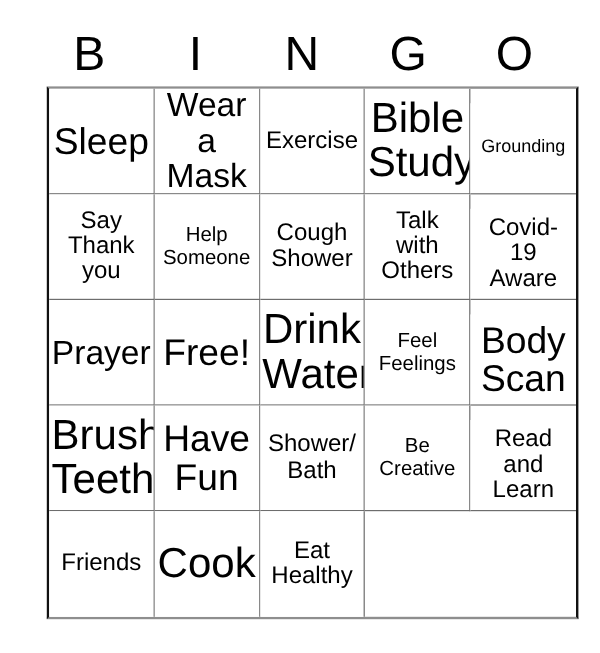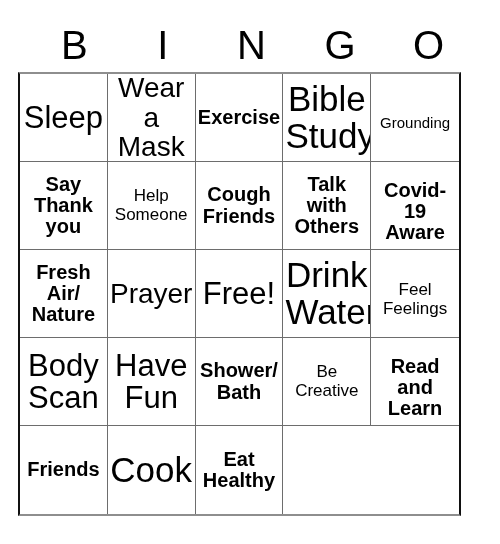--- a/index.html
+++ b/index.html
@@ -39,21 +39,21 @@
     line-height: 44px;
     font-weight: 400;
     color: #000000;
     letter-spacing: 0;
     user-select: none;
   }
 
   
   .grid {
     position: absolute;
-    left: 18px;
+    left: 39px;
     top: 72px;
     width: 443px;
     height: 444px;
     box-sizing: border-box;
     border-left: 2px solid #111111;
     border-top: 2px solid #8e8e8e;
     border-right: 2px solid #111111;
     border-bottom: 2px solid #8e8e8e;
     background: #ffffff;
     display: grid;
@@ -82,21 +82,21 @@
     line-height: 1.04;
     white-space: pre-line;
     word-break: normal;
     color: #000000;
   }
 
   
   .sz-xl  { font-size: 31px; line-height: 1.02; }
   .sz-lg  { font-size: 35px; line-height: 1.03; text-align: center; }
   .sz-md  { font-size: 28px; line-height: 1.05; }
-  .sz-sm  { font-size: 20px; line-height: 1.06; font-weight: bold; }
+  .sz-sm  { font-size: 20px; line-height: 1.06; }
   .sz-xs  { font-size: 17px; line-height: 1.08; }
   .sz-xxs { font-size: 15px; line-height: 1.08; }
 </style>
 </head>
 <body>
 
 <div id="bingo-card">
 
   <div class="header-row">
     <div class="header-letter">B</div>
@@ -128,54 +128,53 @@
         <span class="cell-text sz-sm">Say
 Thank
 you</span>
       </div>
       <div class="cell">
         <span class="cell-text sz-xs">Help
 Someone</span>
       </div>
       <div class="cell">
         <span class="cell-text sz-sm">Cough
-Friends</span>
+Shower</span>
       </div>
       <div class="cell">
         <span class="cell-text sz-sm">Talk
 with
 Others</span>
       </div>
       <div class="cell">
         <span class="cell-text sz-sm">Covid-
 19
 Aware</span>
       </div>
       <div class="cell">
-        <span class="cell-text sz-sm">Fresh
-Air/
-Nature</span>
-      </div>
-      <div class="cell">
         <span class="cell-text sz-md">Prayer</span>
       </div>
       <div class="cell">
         <span class="cell-text sz-xl">Free!</span>
       </div>
       <div class="cell">
         <span class="cell-text sz-lg">Drink
 Water</span>
       </div>
       <div class="cell">
         <span class="cell-text sz-xs">Feel
 Feelings</span>
       </div>
       <div class="cell">
         <span class="cell-text sz-xl">Body
 Scan</span>
+      </div>
+      <div class="cell">
+        <span class="cell-text sz-lg">Brush
+Teeth</span>
       </div>
       <div class="cell">
         <span class="cell-text sz-xl">Have
 Fun</span>
       </div>
       <div class="cell">
         <span class="cell-text sz-sm">Shower/
 Bath</span>
       </div>
       <div class="cell">

